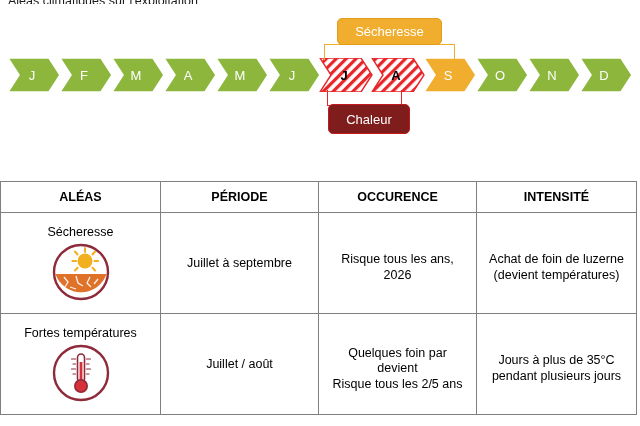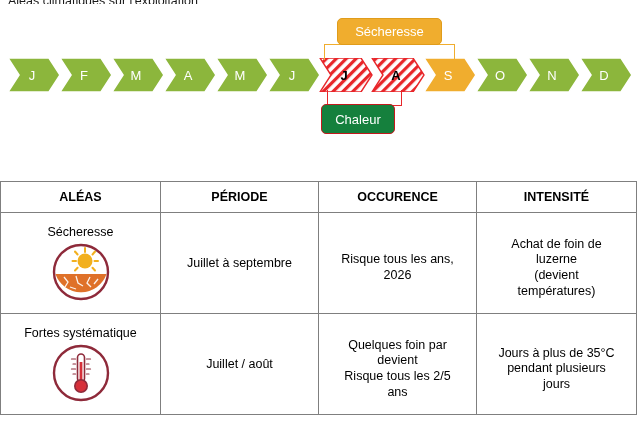--- a/index.html
+++ b/index.html
@@ -63,25 +63,25 @@
   }
   .callout-sech {
     left: 337px;
     top: 18px;
     width: 105px;
     height: 27px;
     background: #f0ad2e;
     border: 1px solid #e09c1b;
   }
   .callout-chal {
-    left: 321px;
+    left: 328px;
     top: 104px;
-    width: 74px;
+    width: 82px;
     height: 30px;
-    background: #15803d;
+    background: #7f1d1d;
     border: 1px solid #c3191d;
   }
 
   .bracket {
     position: absolute;
     border: 1.6px solid;
     box-sizing: border-box;
     background: transparent;
   }
   .bracket-sech {
@@ -111,21 +111,21 @@
   table.aleas {
     border-collapse: collapse;
     width: 636px;
     table-layout: fixed;
   }
   table.aleas th, table.aleas td {
     border: 1px solid #7f7f7f;
     text-align: center;
     vertical-align: middle;
     font-size: 12.5px;
-    padding: 2px 20px;
+    padding: 2px 4px;
   }
   table.aleas th {
     font-weight: bold;
     height: 26px;
     font-size: 12.5px;
   }
   .col-alea   { width: 160px; }
   .col-per    { width: 158px; }
   .col-occ    { width: 158px; }
   .col-int    { width: 160px; }
@@ -278,21 +278,21 @@
         <td>
           <div class="multi-line">
             <div>Achat de foin de luzerne</div>
             <div>(devient températures)</div>
           </div>
         </td>
       </tr>
 
       <tr>
         <td class="alea-cell">
-          <span class="alea-label">Fortes systématique</span>
+          <span class="alea-label">Fortes températures</span>
           <div class="icon-wrap">
             <svg width="58" height="58" viewBox="0 0 58 58">
               <circle cx="29" cy="29" r="27" fill="#ffffff" stroke="#8e2a3a" stroke-width="2.4"></circle>
 
               <rect x="25.5" y="10" width="7" height="28" rx="3.5" fill="#ffffff" stroke="#8e2a3a" stroke-width="1.6"></rect>
               <rect x="27.6" y="18" width="2.8" height="20" fill="#d6303a"></rect>
               <circle cx="29" cy="42" r="6.2" fill="#d6303a" stroke="#8e2a3a" stroke-width="1.6"></circle>
 
               <g stroke="#8e2a3a" stroke-width="1.2" stroke-linecap="round">
                 <line x1="34.5" y1="15" x2="38.5" y2="15"></line>

